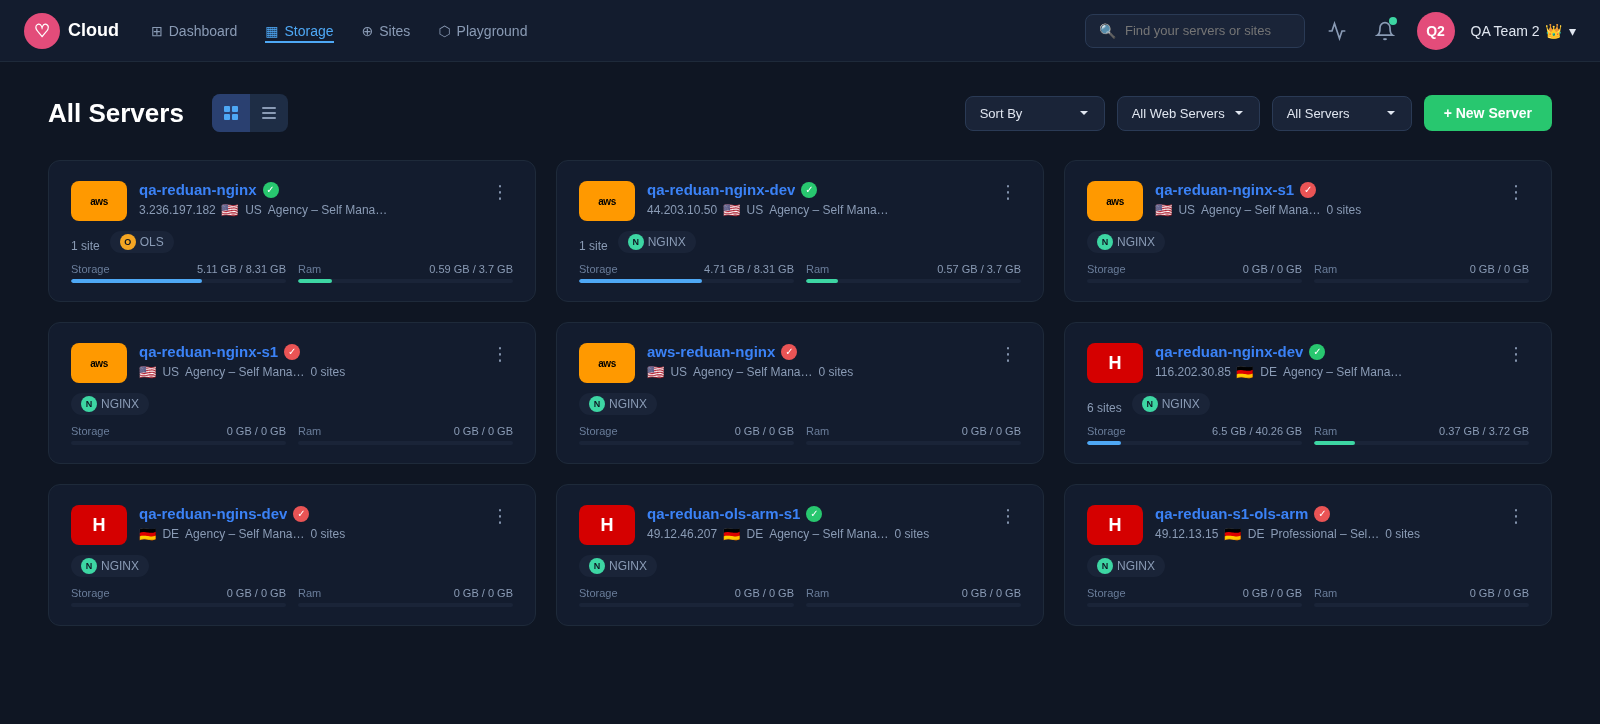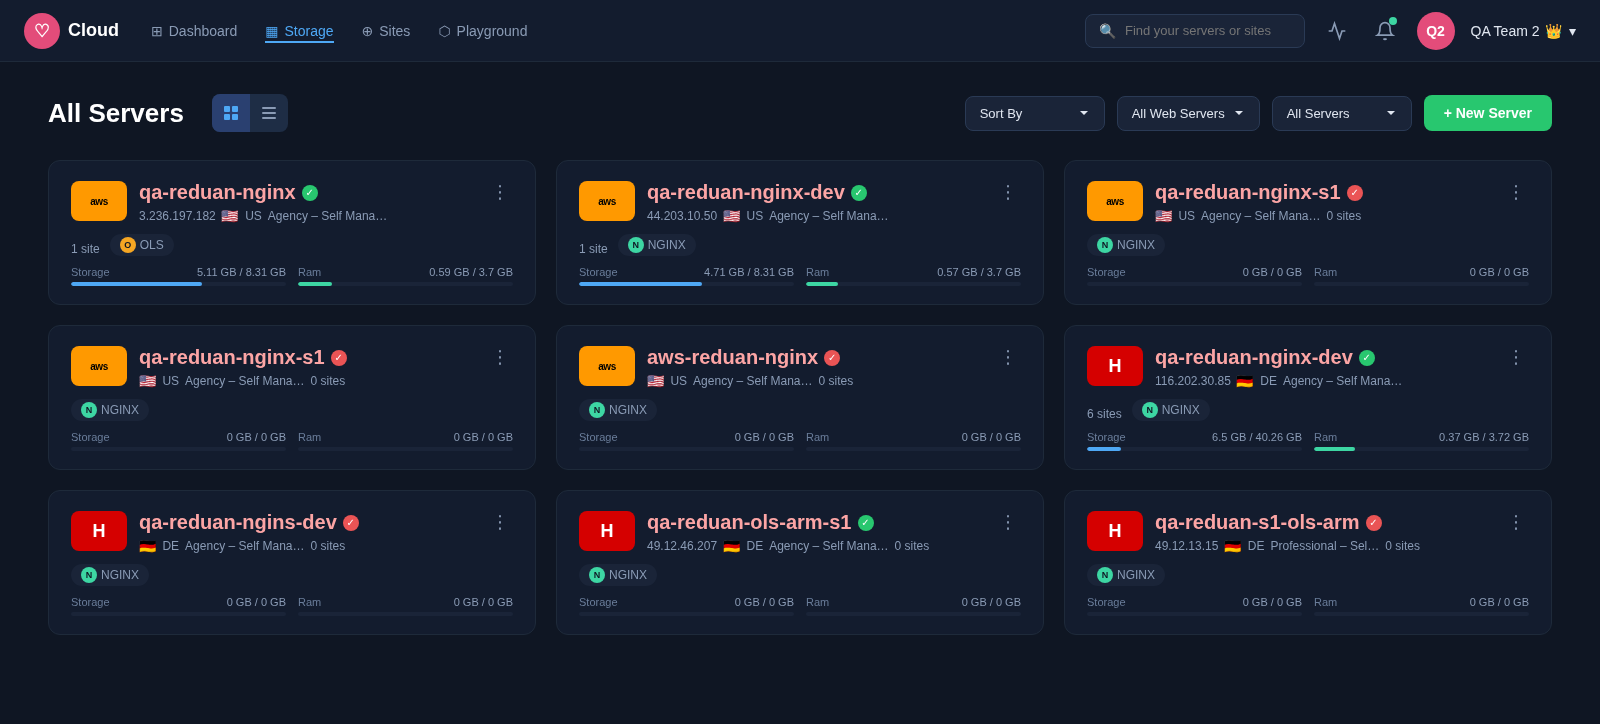--- a/index.html
+++ b/index.html
@@ -241,23 +241,23 @@
       font-weight: 900;
     }
     .card-info { flex: 1; min-width: 0; }
     .card-name-row {
       display: flex;
       align-items: center;
       gap: 6px;
       margin-bottom: 4px;
     }
     .card-name {
-      font-size: 20px;
+      font-size: 15px;
       font-weight: 600;
-      color: #fca5a5;
+      color: #3b82f6;
       white-space: nowrap;
       overflow: hidden;
       text-overflow: ellipsis;
     }
     .status-dot {
       width: 16px;
       height: 16px;
       border-radius: 50%;
       display: flex;
       align-items: center;

